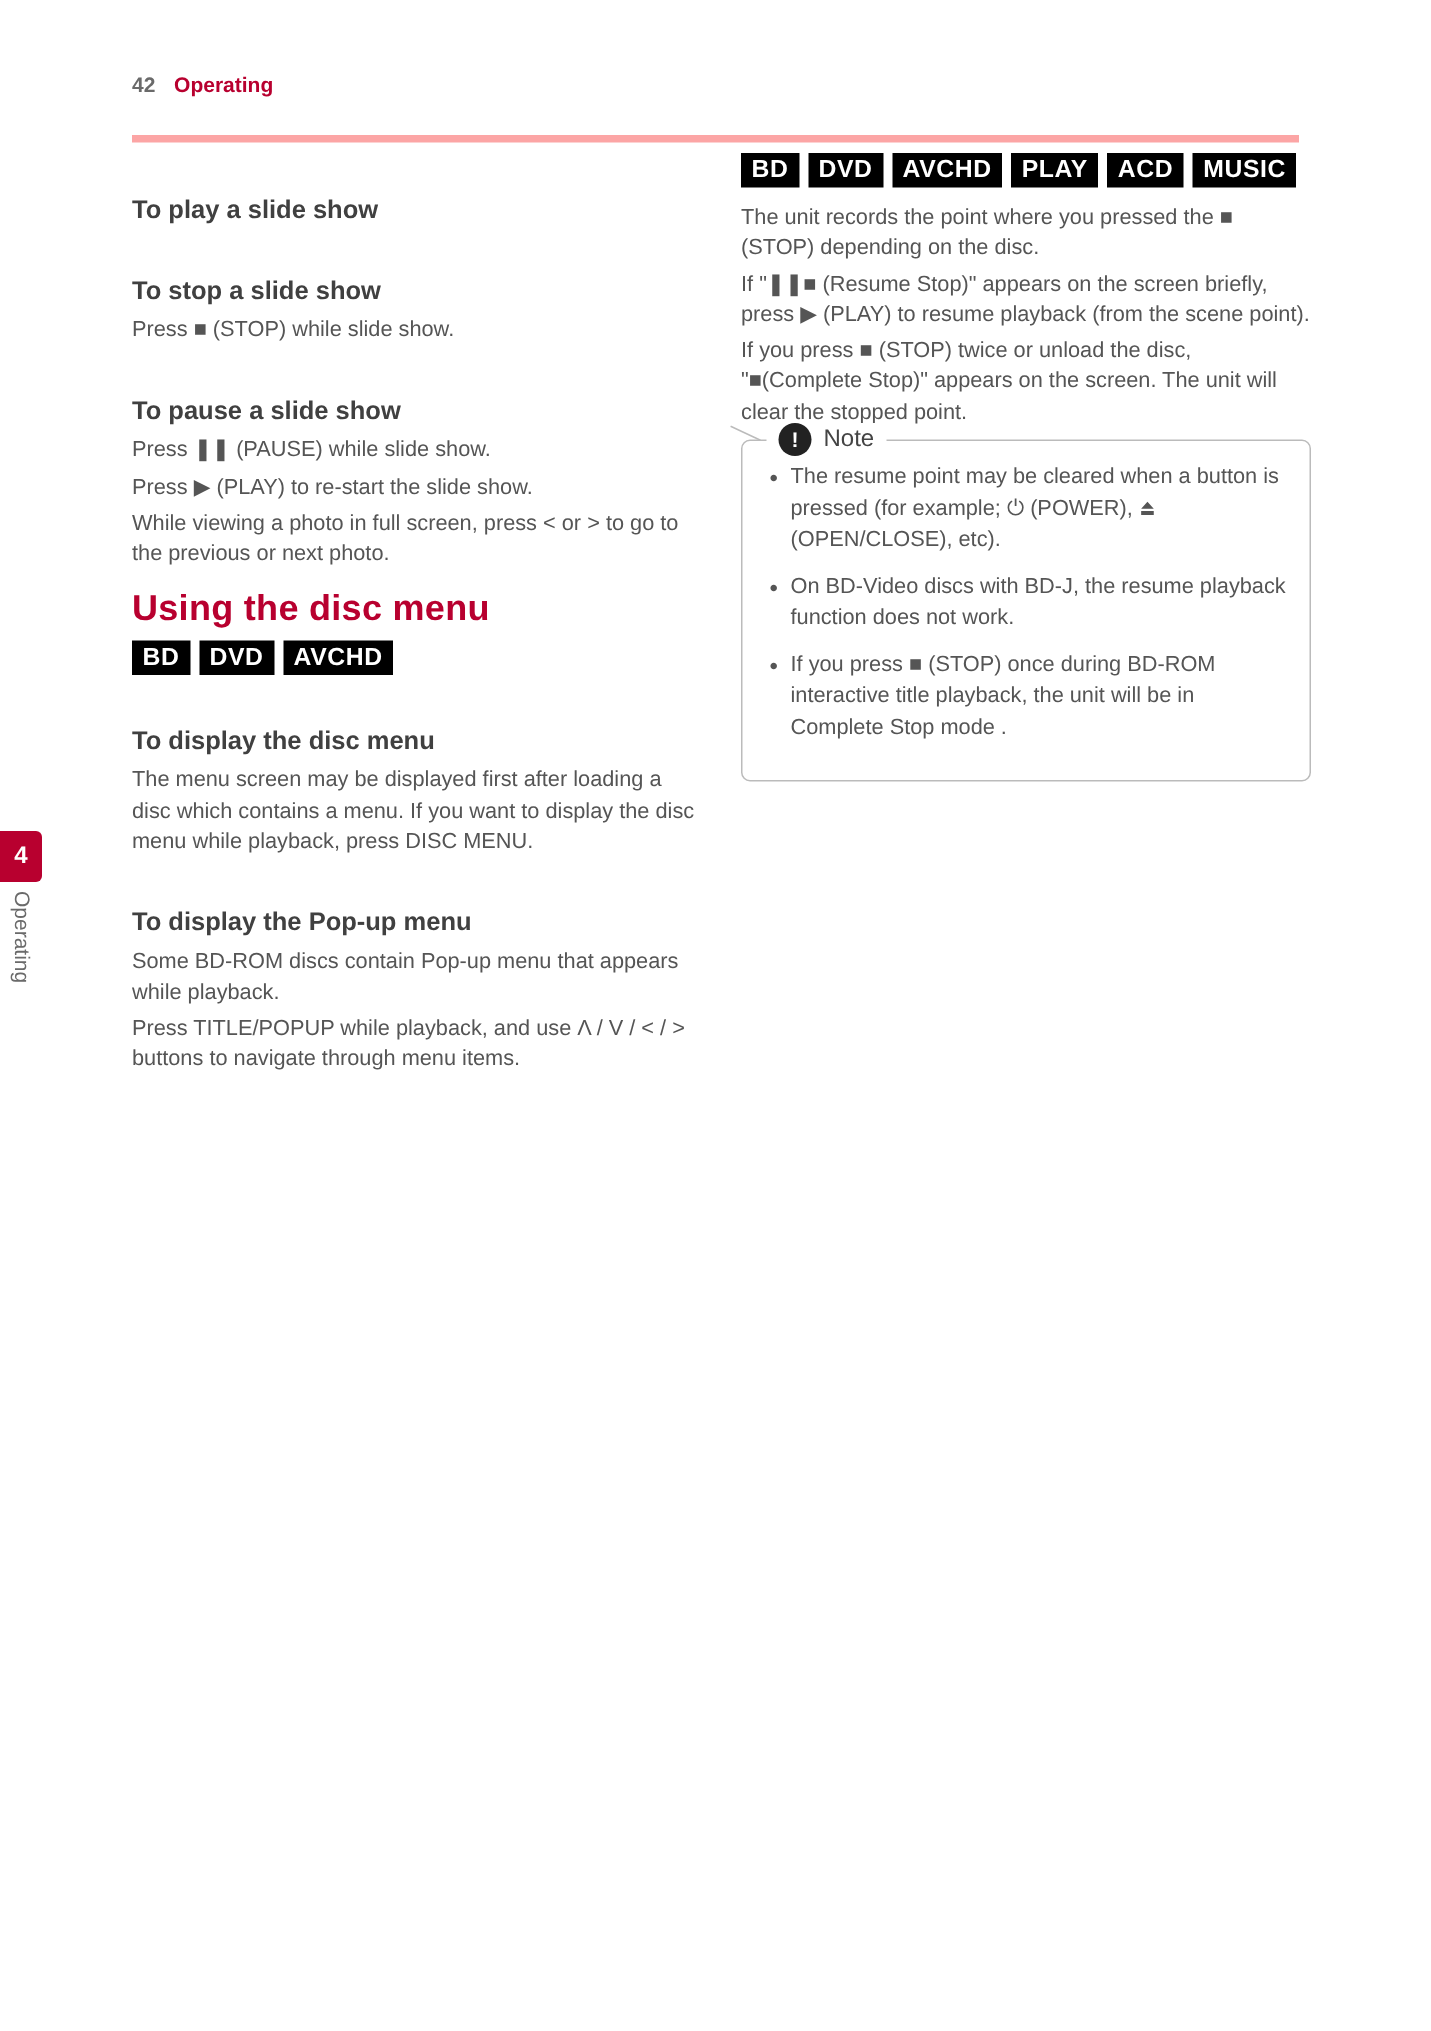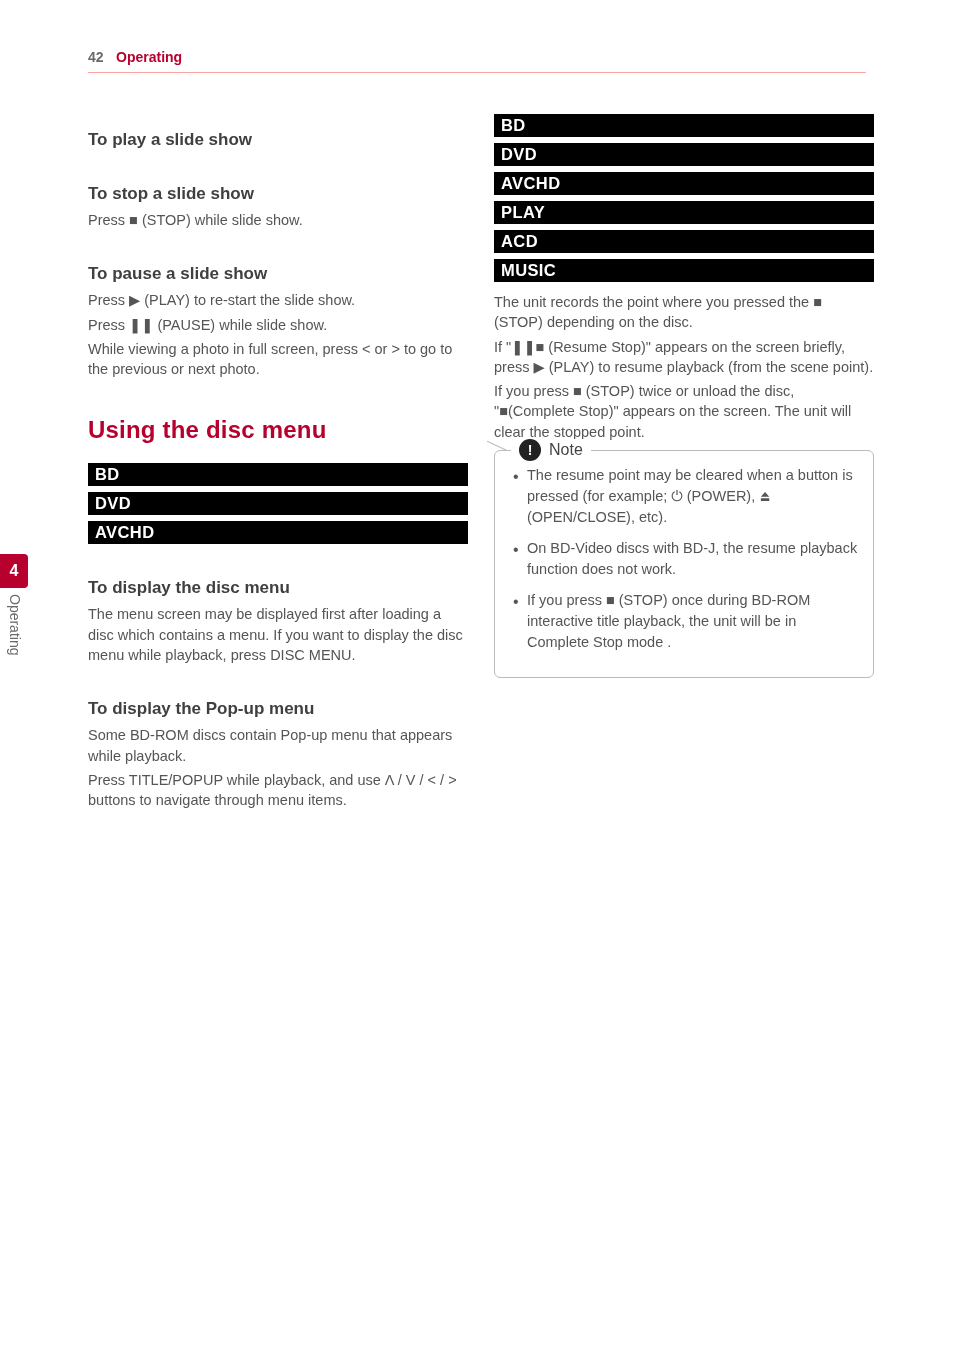--- a/index.html
+++ b/index.html
@@ -9,22 +9,22 @@
     font-family: "Helvetica Neue", Arial, sans-serif;
     background: #fff;
     position: relative;
     color: #4a4a4a;
   }
   .page-header {
     position: absolute;
     top: 48px;
     left: 88px;
     right: 88px;
-    border-bottom: 1px solid #fca5a5;
-    padding-bottom: 6px;
+    border-bottom: 5px solid #fca5a5;
+    padding-bottom: 24px;
   }
   .page-num { color: #6a6a6a; font-size: 14px; font-weight: 600; }
   .page-section { color: #b8002f; font-size: 14px; font-weight: 600; margin-left: 8px; }
 
   .side-tab {
     position: absolute;
     left: 0;
     top: 554px;
     width: 28px;
     height: 34px;
@@ -72,21 +72,21 @@
     margin-top: 34px;
     margin-bottom: 6px;
   }
   p.body {
     color: #555;
     font-size: 14.5px;
     line-height: 1.4;
     margin-bottom: 4px;
   }
 
-  .tags { margin-top: 18px; display: flex; flex-wrap: wrap; gap: 6px; flex-direction: column; }
+  .tags { margin-top: 6px; display: flex; flex-wrap: wrap; gap: 6px; }
   .tag {
     background: #000;
     color: #fff;
     font-weight: 700;
     font-size: 16.5px;
     padding: 2px 7px;
     letter-spacing: 0.4px;
     font-family: "Arial Black", Arial, sans-serif;
   }
 
@@ -159,26 +159,26 @@
 <div class="side-label">Operating</div>
 
 <div class="col col-left">
 
   <h3 class="sub">To play a slide show</h3>
 
   <h3 class="sub">To stop a slide show</h3>
   <p class="body">Press ■ (STOP) while slide show.</p>
 
   <h3 class="sub">To pause a slide show</h3>
+  <p class="body">Press ❚❚ (PAUSE) while slide show.</p>
   <p class="body">Press ▶ (PLAY) to re-start the slide show.</p>
-  <p class="body">Press ❚❚ (PAUSE) while slide show.</p>
 
   <p class="body">While viewing a photo in full screen, press &lt; or &gt; to go to the previous or next photo.</p>
 
-  <h2 class="red" style="margin-top:36px">Using the disc menu</h2>
+  <h2 class="red" style="margin-top:12px">Using the disc menu</h2>
   <div class="tags">
     <span class="tag">BD</span>
     <span class="tag">DVD</span>
     <span class="tag">AVCHD</span>
   </div>
 
   <h3 class="sub">To display the disc menu</h3>
   <p class="body">The menu screen may be displayed first after loading a disc which contains a menu. If you want to display the disc menu while playback, press DISC MENU.</p>
 
   <h3 class="sub">To display the Pop-up menu</h3>

